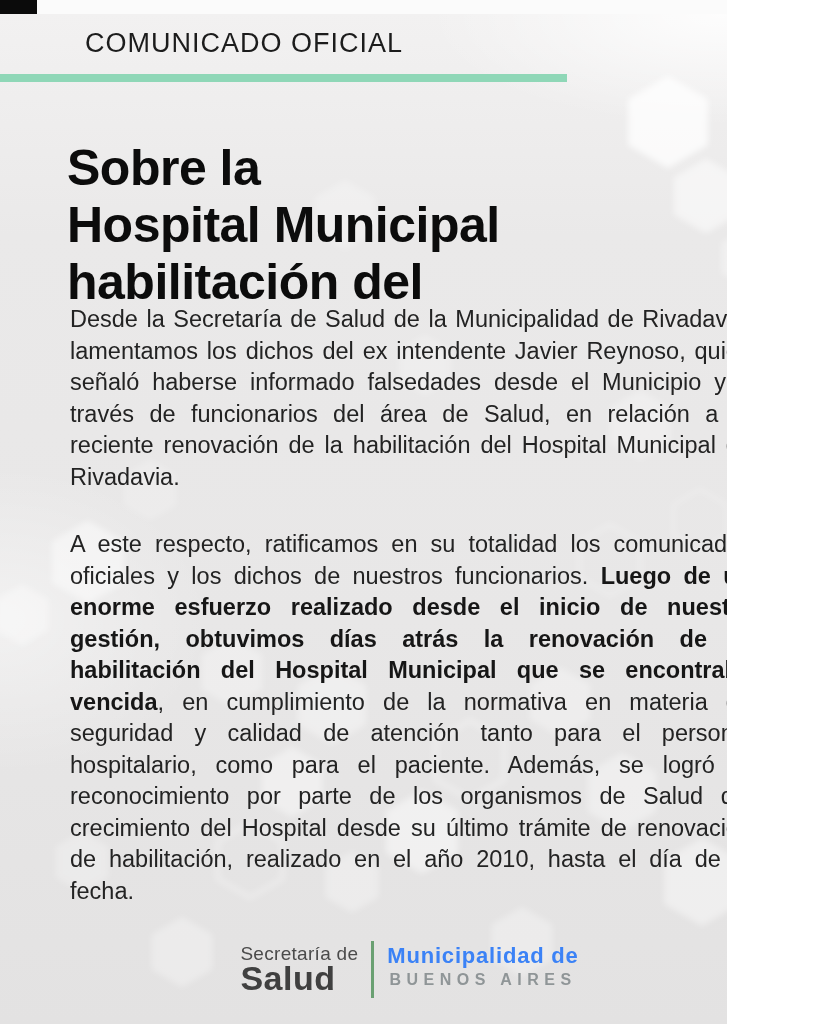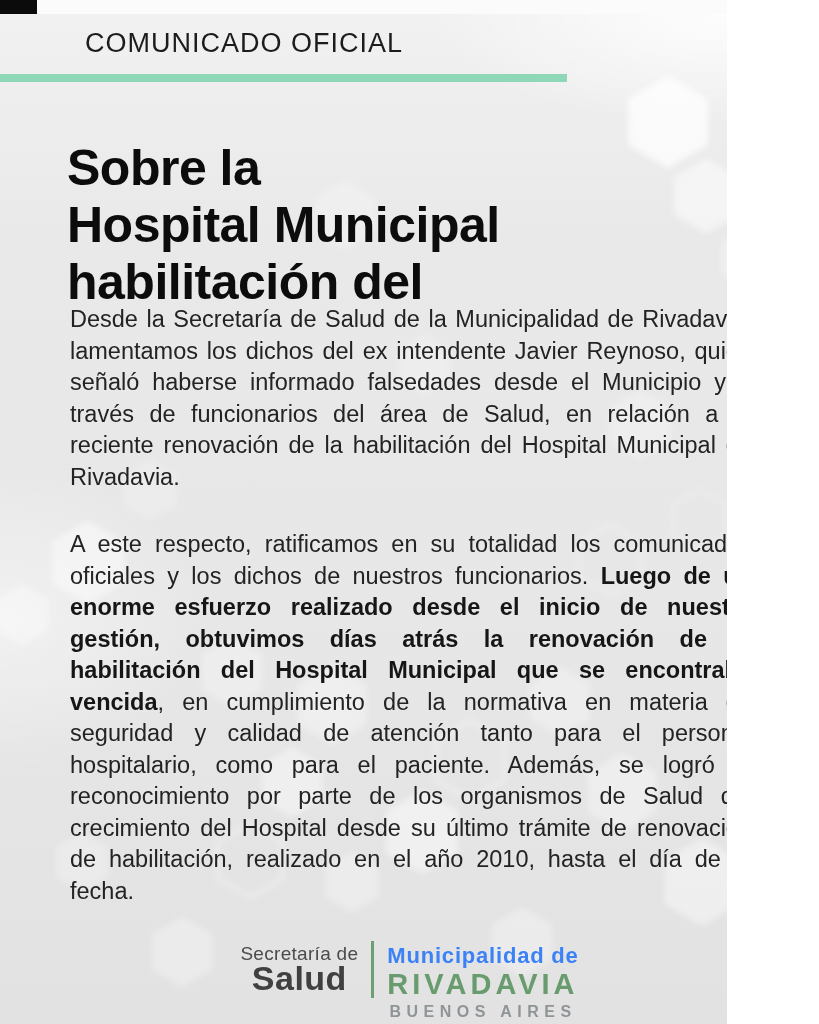--- a/index.html
+++ b/index.html
@@ -48,21 +48,21 @@
     text-align: justify; text-justify: inter-word;
   }
   .p1 { top: 304px; }
   .p2 { top: 529px; }
   .body-text strong { font-weight: bold; color: #161616; }
 
   .footer {
     position: absolute; left: 0; top: 938px; width: 819px;
     display: flex; justify-content: center; align-items: flex-start;
   }
-  .f-left { text-align: center; padding-top: 5px; }
+  .f-left { text-align: left; padding-top: 5px; }
   .f-left-label { font-size: 19px; color: #4b4b4b; letter-spacing: 0.3px; }
   .f-left-name {
     font-size: 34px; font-weight: bold; color: #404040;
     margin-top: -4px; letter-spacing: 0.5px; line-height: 1.0;
   }
   .f-divider { width: 3px; height: 57px; background: #6aa072; margin: 3px 13px 0 13px; }
   .f-right { text-align: left; padding-top: 7px; }
   .f-right-label {
     font-size: 22px; font-weight: bold; color: #3b82f6; letter-spacing: 0.8px; line-height: 1.0;
   }
@@ -139,18 +139,17 @@
   <p class="body-text p2"><span>A este respecto, ratificamos en su totalidad los comunicados oficiales y los dichos de nuestros funcionarios. </span><strong>Luego de un enorme esfuerzo realizado desde el inicio de nuestra gestión, obtuvimos días atrás la renovación de la habilitación del Hospital Municipal que se encontraba vencida</strong><span>, en cumplimiento de la normativa en materia de seguridad y calidad de atención tanto para el personal hospitalario, como para el paciente. Además, se logró el reconocimiento por parte de los organismos de Salud del crecimiento del Hospital desde su último trámite de renovación de habilitación, realizado en el año 2010, hasta el día de la fecha.</span></p>
 
   <div class="footer">
     <div class="f-left">
       <div class="f-left-label">Secretaría de</div>
       <div class="f-left-name">Salud</div>
     </div>
     <div class="f-divider"></div>
     <div class="f-right">
       <div class="f-right-label">Municipalidad de</div>
-      <div class="f-right-name">RIVADAVIA</div>
       <div class="f-right-region">BUENOS AIRES</div>
     </div>
   </div>
 
 </div>
 
 </body></html>

